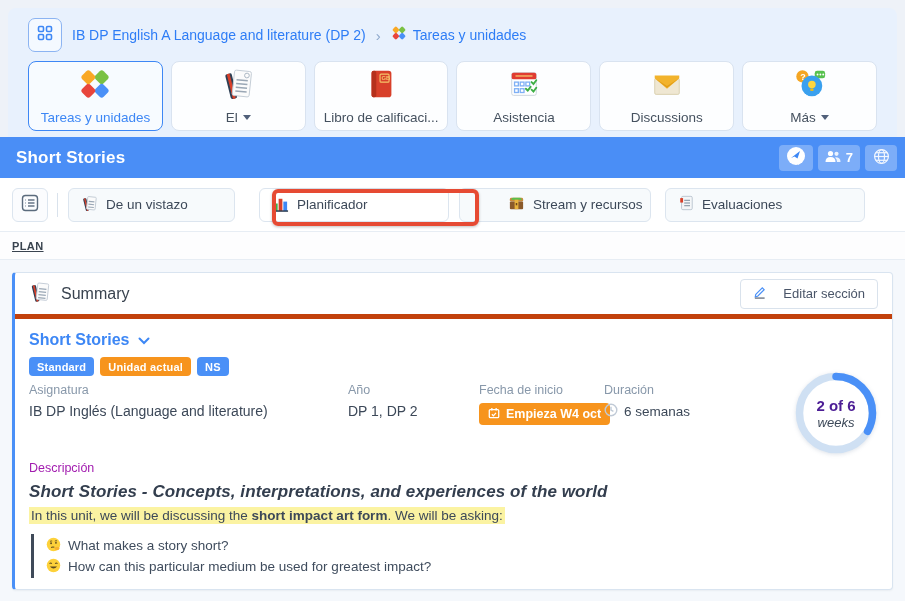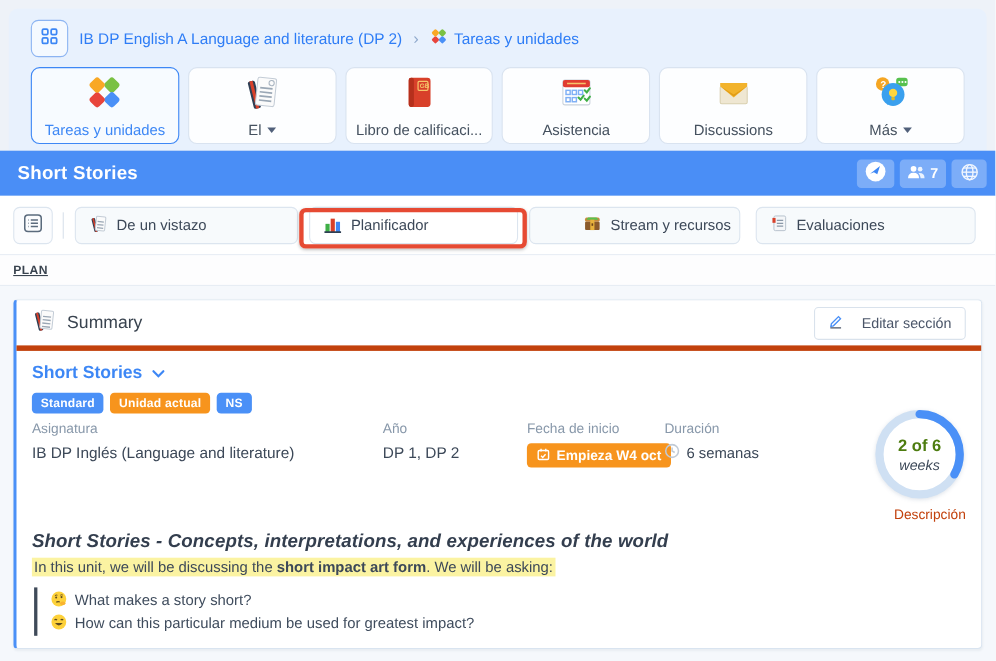--- a/index.html
+++ b/index.html
@@ -55,22 +55,22 @@
     width:36px; height:34px; margin-left:12px; background:#fbfcfe; border:1px solid #dce5ef;
     border-radius:6px; display:flex; align-items:center; justify-content:center; cursor:pointer;
   }
   .v-div { width:1px; height:24px; background:#d9e2ec; margin-left:9px; }
   .unit-tab {
     height:34px; background:#f7fafc; border:1px solid #dce5ef; border-radius:6px;
     display:flex; align-items:center; gap:8px; padding:0 12px; font-size:13.5px; color:#3c4858;
     cursor:pointer; white-space:nowrap;
   }
   .unit-tab.highlighted { background:#ffffff; }
-  #tab-overview { width:203px; margin-left:10px; }
-  #tab-planner  { width:190px; margin-left:10px; }
+  #tab-overview { width:167px; margin-left:10px; }
+  #tab-planner  { width:190px; margin-left:24px; }
   #tab-stream   { width:192px; margin-left:10px;padding-left:48px; }
   #tab-assess   { width:200px; margin-left:14px; }
   .annotation-box {
     position:absolute; left:272px; top:189px; width:207px; height:37px;
     border:4px solid #e64a33; border-radius:6px; z-index:6; pointer-events:none;
     box-shadow:0 1px 3px rgba(0,0,0,.25);
   }
   
   .plan-strip {
     position:absolute; left:0; right:0; top:232px; height:28px; background:#fdfdfe;
@@ -114,23 +114,23 @@
     height:22px; background:#f7941d; border-radius:4px; color:#fff; font-size:12.5px;
     font-weight:bold; display:inline-flex; align-items:center; gap:6px; padding:0 9px;
   }
   .duration-val { display:flex; align-items:center; gap:6px; font-size:13.5px; color:#3c4858; margin-top:2px; }
   .ring-wrap { position:absolute; right:12px; top:50px; width:88px; height:88px; }
   .ring-wrap svg { filter:drop-shadow(0 1px 2px rgba(30,60,110,.15)); }
   .ring-text {
     position:absolute; inset:0; display:flex; flex-direction:column; align-items:center;
     justify-content:center; gap:1px;
   }
-  .ring-text .t1 { font-size:15px; font-weight:bold; color:#4d7c0f; }
+  .ring-text .t1 { font-size:15px; font-weight:bold; color:#4c1d95; }
   .ring-text .t2 { font-size:13px; color:#3c4858;font-style:italic; }
-  .desc-label { font-size:12.5px; color:#c2410c; margin-top:18px;text-align:right; }
+  .desc-label { font-size:12.5px; color:#a21caf; margin-top:18px; }
   .desc-heading { font-size:17px; font-weight:bold; font-style:italic; color:#333e4e; margin-top:7px; letter-spacing:.1px; }
   .desc-intro { margin-top:5px; font-size:13.5px; line-height:18px; width:fit-content; }
   .hl { background:#fbf3a2; padding:1px 2px; color:#3c4858; }
   .quote { border-left:3px solid #3f4a59; margin:9px 0 0 2px; padding:1px 0 1px 12px; }
   .q-row { display:flex; align-items:center; gap:7px; font-size:13.5px; color:#3f4c5d; height:21px; }
 </style>
 </head>
 <body>
 
 <div class="top-panel">

